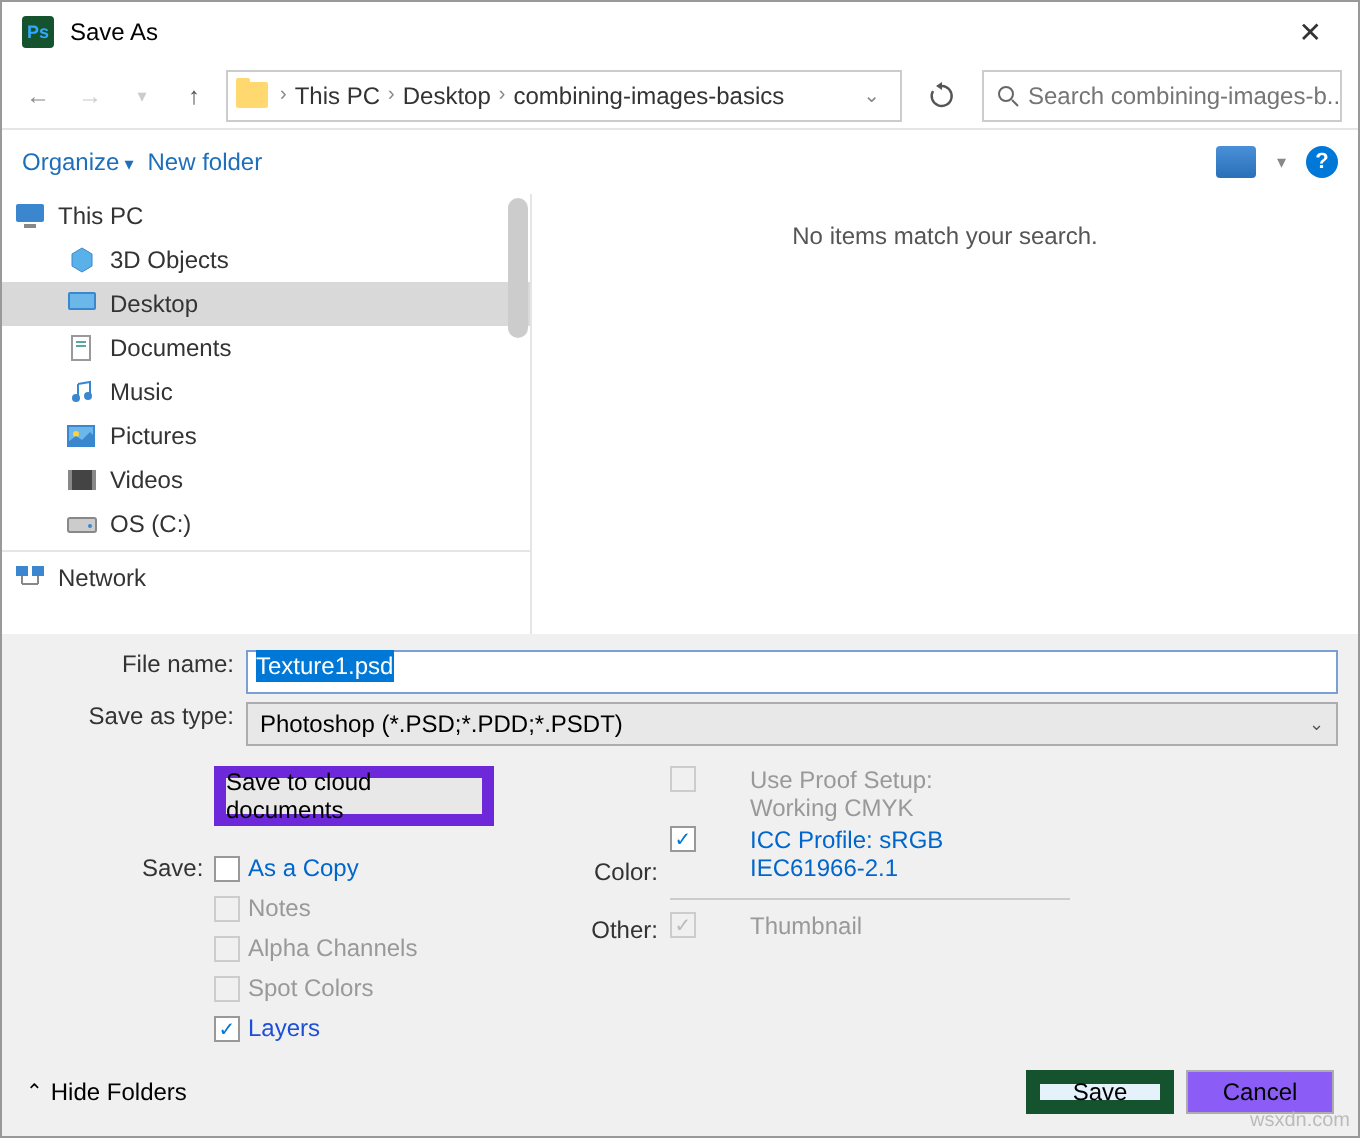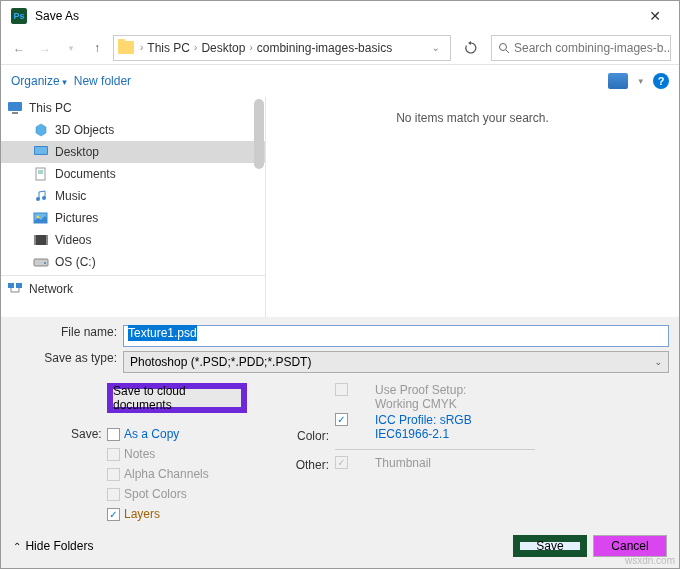--- a/index.html
+++ b/index.html
@@ -46,33 +46,33 @@
 .type-select { flex: 1; height: 22px; border: 1px solid #adadad; background: #e8e8e8; display: flex; align-items: center; padding: 0 6px; justify-content: space-between; }
 .options-area { display: flex; padding: 8px 10px 8px 0; gap: 10px; }
 .left-opts { width: 250px; display: flex; flex-direction: column; }
 .cloud-btn { margin-left: 106px; width: 140px; height: 30px; border: 6px solid #6d28d9; background: #e8e8e8; display: flex; align-items: center; justify-content: center; cursor: pointer; margin-bottom: 8px; }
 .save-opts { margin-left: 70px; }
 .opts-label { width: 36px; text-align: right; padding-right: 6px; color: #333; }
 .check-row { display: flex; align-items: flex-end; height: 20px; padding-left: 36px; }
 .check-box { width: 13px; height: 13px; border: 1px solid #999; background: #fff; margin-right: 4px; display: flex; align-items: center; justify-content: center; font-size: 10px; color: #0078d7; }
 .check-box.checked::after { content: '✓'; }
 .check-box.disabled { background: #f0f0f0; border-color: #ccc; }
-.check-label { color: #a16207; }
+.check-label { color: #1d4ed8; }
 .check-label.disabled { color: #999; }
 .check-label.link { color: #0066cc; }
 .right-opts { flex: 1; padding-left: 30px; }
 .ro-row { display: flex; align-items: flex-end; margin-bottom: 4px; }
 .ro-label { width: 44px; text-align: right; padding-right: 6px; color: #333; }
 .ro-content { flex: 1; }
 .ro-check-row { display: flex; align-items: flex-start; margin-bottom: 2px; gap: 23px; }
 .divider-line { height: 1px; background: #ccc; margin: 6px 0 6px 44px; width: 200px; }
 .footer { position: absolute; bottom: 0; left: 0; right: 0; height: 44px; display: flex; align-items: center; padding: 0 12px; background: #f0f0f0; }
 .hide-folders { display: flex; align-items: center; gap: 4px; cursor: pointer; }
 .footer-btns { margin-left: auto; display: flex; gap: 6px; }
-.footer-btn { width: 74px; height: 22px; border: 1px solid #adadad; background: #d946ef; display: flex; align-items: center; justify-content: center; cursor: pointer; }
+.footer-btn { width: 74px; height: 22px; border: 1px solid #adadad; background: #8b5cf6; display: flex; align-items: center; justify-content: center; cursor: pointer; }
 .footer-btn.primary { border: 7px solid #14532d; background: #e5f1fb; }
 .watermark { position: absolute; right: 4px; bottom: 2px; font-size: 10px; color: #bbb; }
 svg { display: block; }
 </style>
 </head>
 <body>
 
 <div class="titlebar">
   <div class="ps-icon">Ps</div>
   <div class="title-text">Save As</div>

